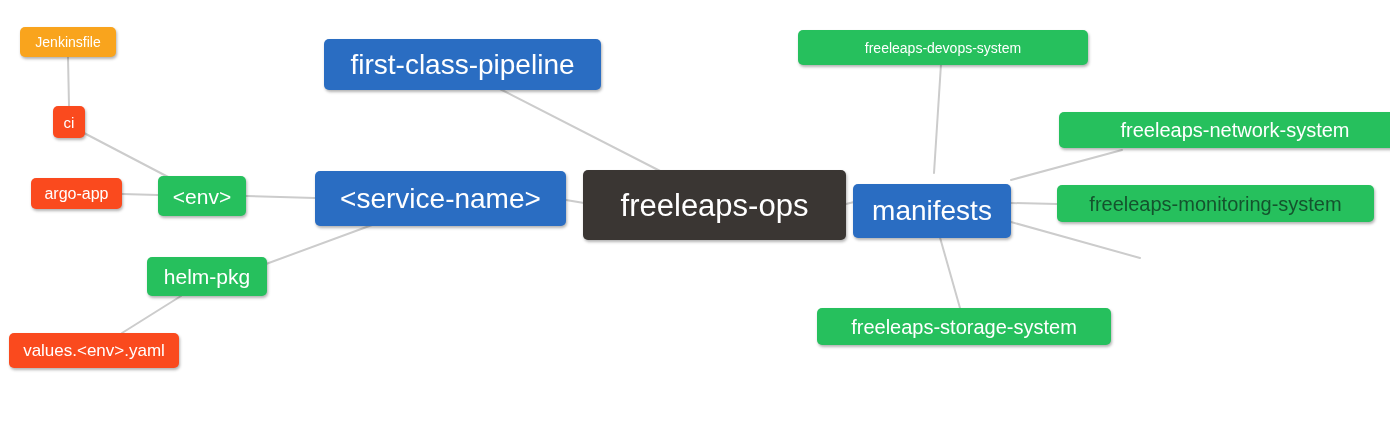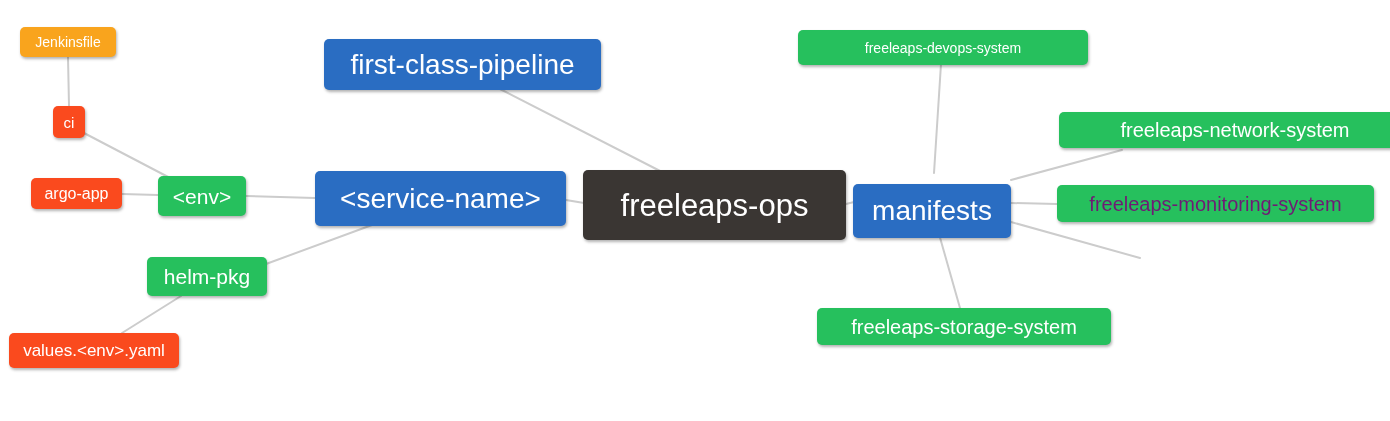--- a/index.html
+++ b/index.html
@@ -60,15 +60,15 @@
     <div class="node" style="left: 31px; top: 178px; width: 91px; height: 31px; font-size: 16px; background: rgb(250, 74, 30); color: rgb(255, 255, 255);">argo-app</div>
     <div class="node" style="left: 158px; top: 176px; width: 88px; height: 40px; font-size: 21px; background: rgb(38, 192, 93); color: rgb(255, 255, 255);">&lt;env&gt;</div>
     <div class="node" style="left: 147px; top: 257px; width: 120px; height: 39px; font-size: 21px; background: rgb(38, 192, 93); color: rgb(255, 255, 255);">helm-pkg</div>
     <div class="node" style="left: 9px; top: 333px; width: 170px; height: 35px; font-size: 17px; background: rgb(250, 74, 30); color: rgb(255, 255, 255);">values.&lt;env&gt;.yaml</div>
     <div class="node" style="left: 314px; top: 39px; width: 277px; height: 51px; font-size: 28px; background: rgb(42, 109, 194); color: rgb(255, 255, 255); margin-left: 10px;">first-class-pipeline</div>
     <div class="node" style="left: 315px; top: 171px; width: 251px; height: 55px; font-size: 28px; background: rgb(42, 109, 194); color: rgb(255, 255, 255);">&lt;service-name&gt;</div>
     <div class="node" style="left: 583px; top: 170px; width: 263px; height: 70px; font-size: 31px; background: rgb(58, 54, 51); color: rgb(255, 255, 255);">freeleaps-ops</div>
     <div class="node" style="left: 853px; top: 173px; width: 158px; height: 54px; font-size: 28px; background: rgb(42, 109, 194); color: rgb(255, 255, 255); margin-top: 11px;">manifests</div>
     <div class="node" style="left: 798px; top: 30px; width: 290px; height: 35px; font-size: 14px; background: rgb(38, 192, 93); color: rgb(255, 255, 255);">freeleaps-devops-system</div>
     <div class="node" style="left: 1059px; top: 112px; width: 352px; height: 36px; font-size: 20px; background: rgb(38, 192, 93); color: rgb(255, 255, 255);">freeleaps-network-system</div>
-    <div class="node" style="left: 1057px; top: 185px; width: 317px; height: 37px; font-size: 20px; background: rgb(38, 192, 93); color: #701a75;">freeleaps-monitoring-system</div>
+    <div class="node" style="left: 1057px; top: 185px; width: 317px; height: 37px; font-size: 20px; background: rgb(38, 192, 93); color: #14532d;">freeleaps-monitoring-system</div>
     <div class="node" style="left: 817px; top: 308px; width: 294px; height: 37px; font-size: 20px; background: rgb(38, 192, 93); color: rgb(255, 255, 255);">freeleaps-storage-system</div>
   </div>
 
 </body></html>

